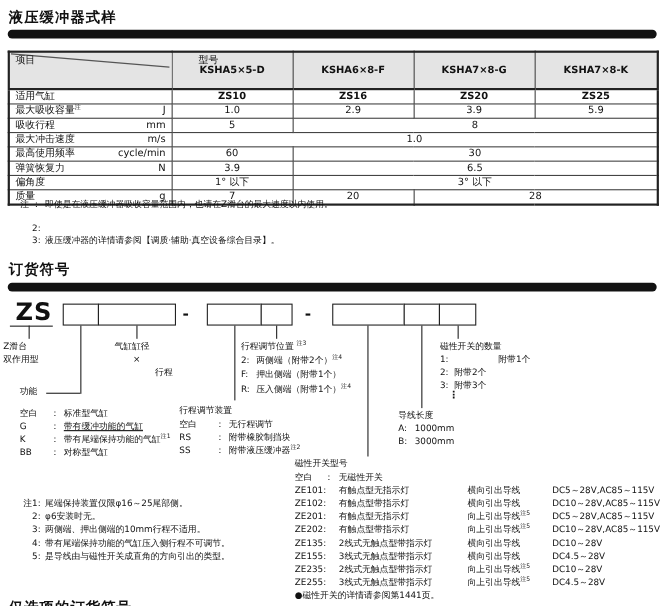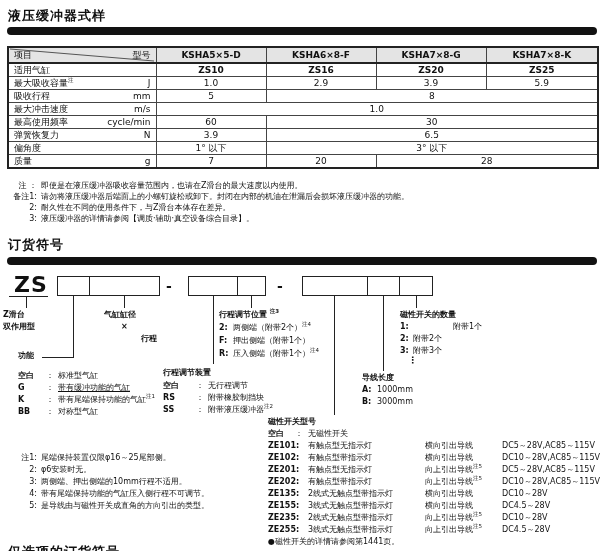--- a/index.html
+++ b/index.html
@@ -9,33 +9,33 @@
   .bar{position:absolute;left:7px;width:590px;height:8px;background:#121212;border-radius:4px;}
   
   table.spec{position:absolute;left:7px;top:46px;width:590px;border-collapse:collapse;table-layout:fixed;
              font-size:9px;line-height:10px;}
   table.spec td{border:1px solid #444;padding:0 4px;height:12px;text-align:center;vertical-align:middle;background:#fff;}
   table.spec{border:2px solid #222;}
   table.spec tr.hdr td{background:#e4e4e4;font-weight:bold;border-bottom:2px solid #222;}
   table.spec td.corner{background:#fff;position:relative;padding:0;}
   table.spec td.lab-cell{text-align:right;padding:0 5px;}
   .labflex{display:flex;justify-content:space-between;align-items:center;}
-  .corner-wrap{position:relative;width:100%;height:14px;}
+  .corner-wrap{position:relative;width:100%;height:32px;padding-left:48px;}
   .corner-wrap svg{position:absolute;left:0;top:0;}
   .c-item{position:absolute;left:5px;top:2px;font-weight:normal;}
   .c-model{position:absolute;right:5px;top:2px;font-weight:normal;}
   td.modelrow{font-weight:bold;}
   sup.nt{font-size:5.5px;vertical-align:super;line-height:0;}
   
   .noterow{position:absolute;left:7px;display:flex;font-size:8px;line-height:10px;white-space:nowrap;}
   .noterow .pfx{display:inline-block;width:30px;text-align:right;flex:0 0 30px;}
   .noterow .ntx{margin-left:4px;}
   
   .t{position:absolute;font-size:8px;line-height:9px;white-space:nowrap;color:#111;}
-  .b{font-weight:bold;}
+  .b{font-weight:normal;}
   .box{position:absolute;height:20px;border:1px solid #222;background:#fff;box-sizing:border-box;}
   .vl{position:absolute;width:1px;background:#222;}
   .hl{position:absolute;height:1px;background:#222;}
   .zs{position:absolute;font-size:22px;font-weight:bold;letter-spacing:1px;}
   .dash{position:absolute;font-size:14px;font-weight:bold;}
   .ellip{position:absolute;font-size:9px;font-weight:bold;letter-spacing:0;}
 </style>
 </head>
 <body>
 
@@ -152,27 +152,22 @@
       <td>20</td>
       <td colspan="2">28</td>
     </tr>
   </tbody>
     </table>
 
   <div class="noterow" style="top:181px;">
       <span class="pfx">注 ：</span>
       <span class="ntx">即使是在液压缓冲器吸收容量范围内，也请在Z滑台的最大速度以内使用。</span>
     </div>
-  <div class="noterow" style="top:192px;">
-      <span class="pfx">备注1:</span>
-      <span class="ntx">请勿将液压缓冲器后端面上的小螺钉旋松或卸下。封闭在内部的机油在泄漏后会损坏液压缓冲器的功能。</span>
-    </div>
   <div class="noterow" style="top:203px;">
       <span class="pfx">2:</span>
-      <span class="ntx">耐久性在不同的使用条件下，与Z滑台本体存在差异。</span>
     </div>
   <div class="noterow" style="top:214px;">
       <span class="pfx">3:</span>
       <span class="ntx">液压缓冲器的详情请参阅【调质·辅助·真空设备综合目录】。</span>
     </div>
 
   <div class="sec-title" style="left:8px;top:236px;">订货符号</div>
   <div class="bar" style="top:257px;"></div>
 
   <div class="zs" style="left:14px;top:272px;">ZS</div>

